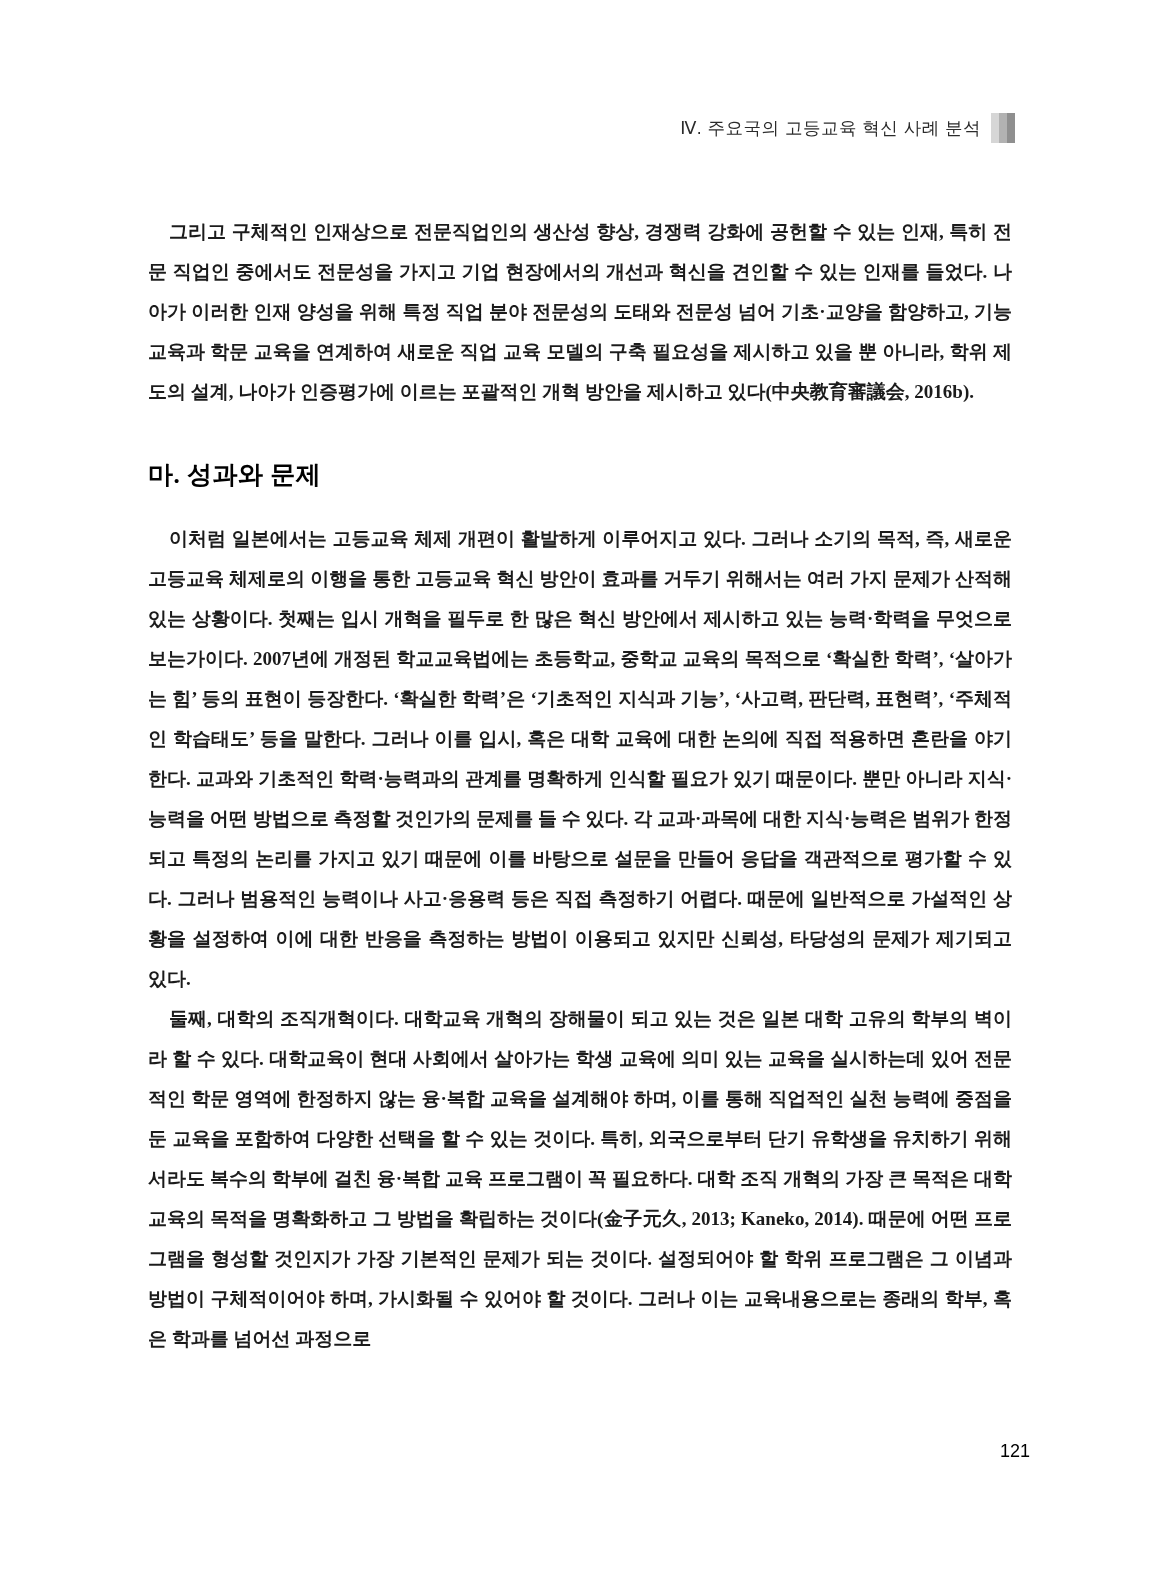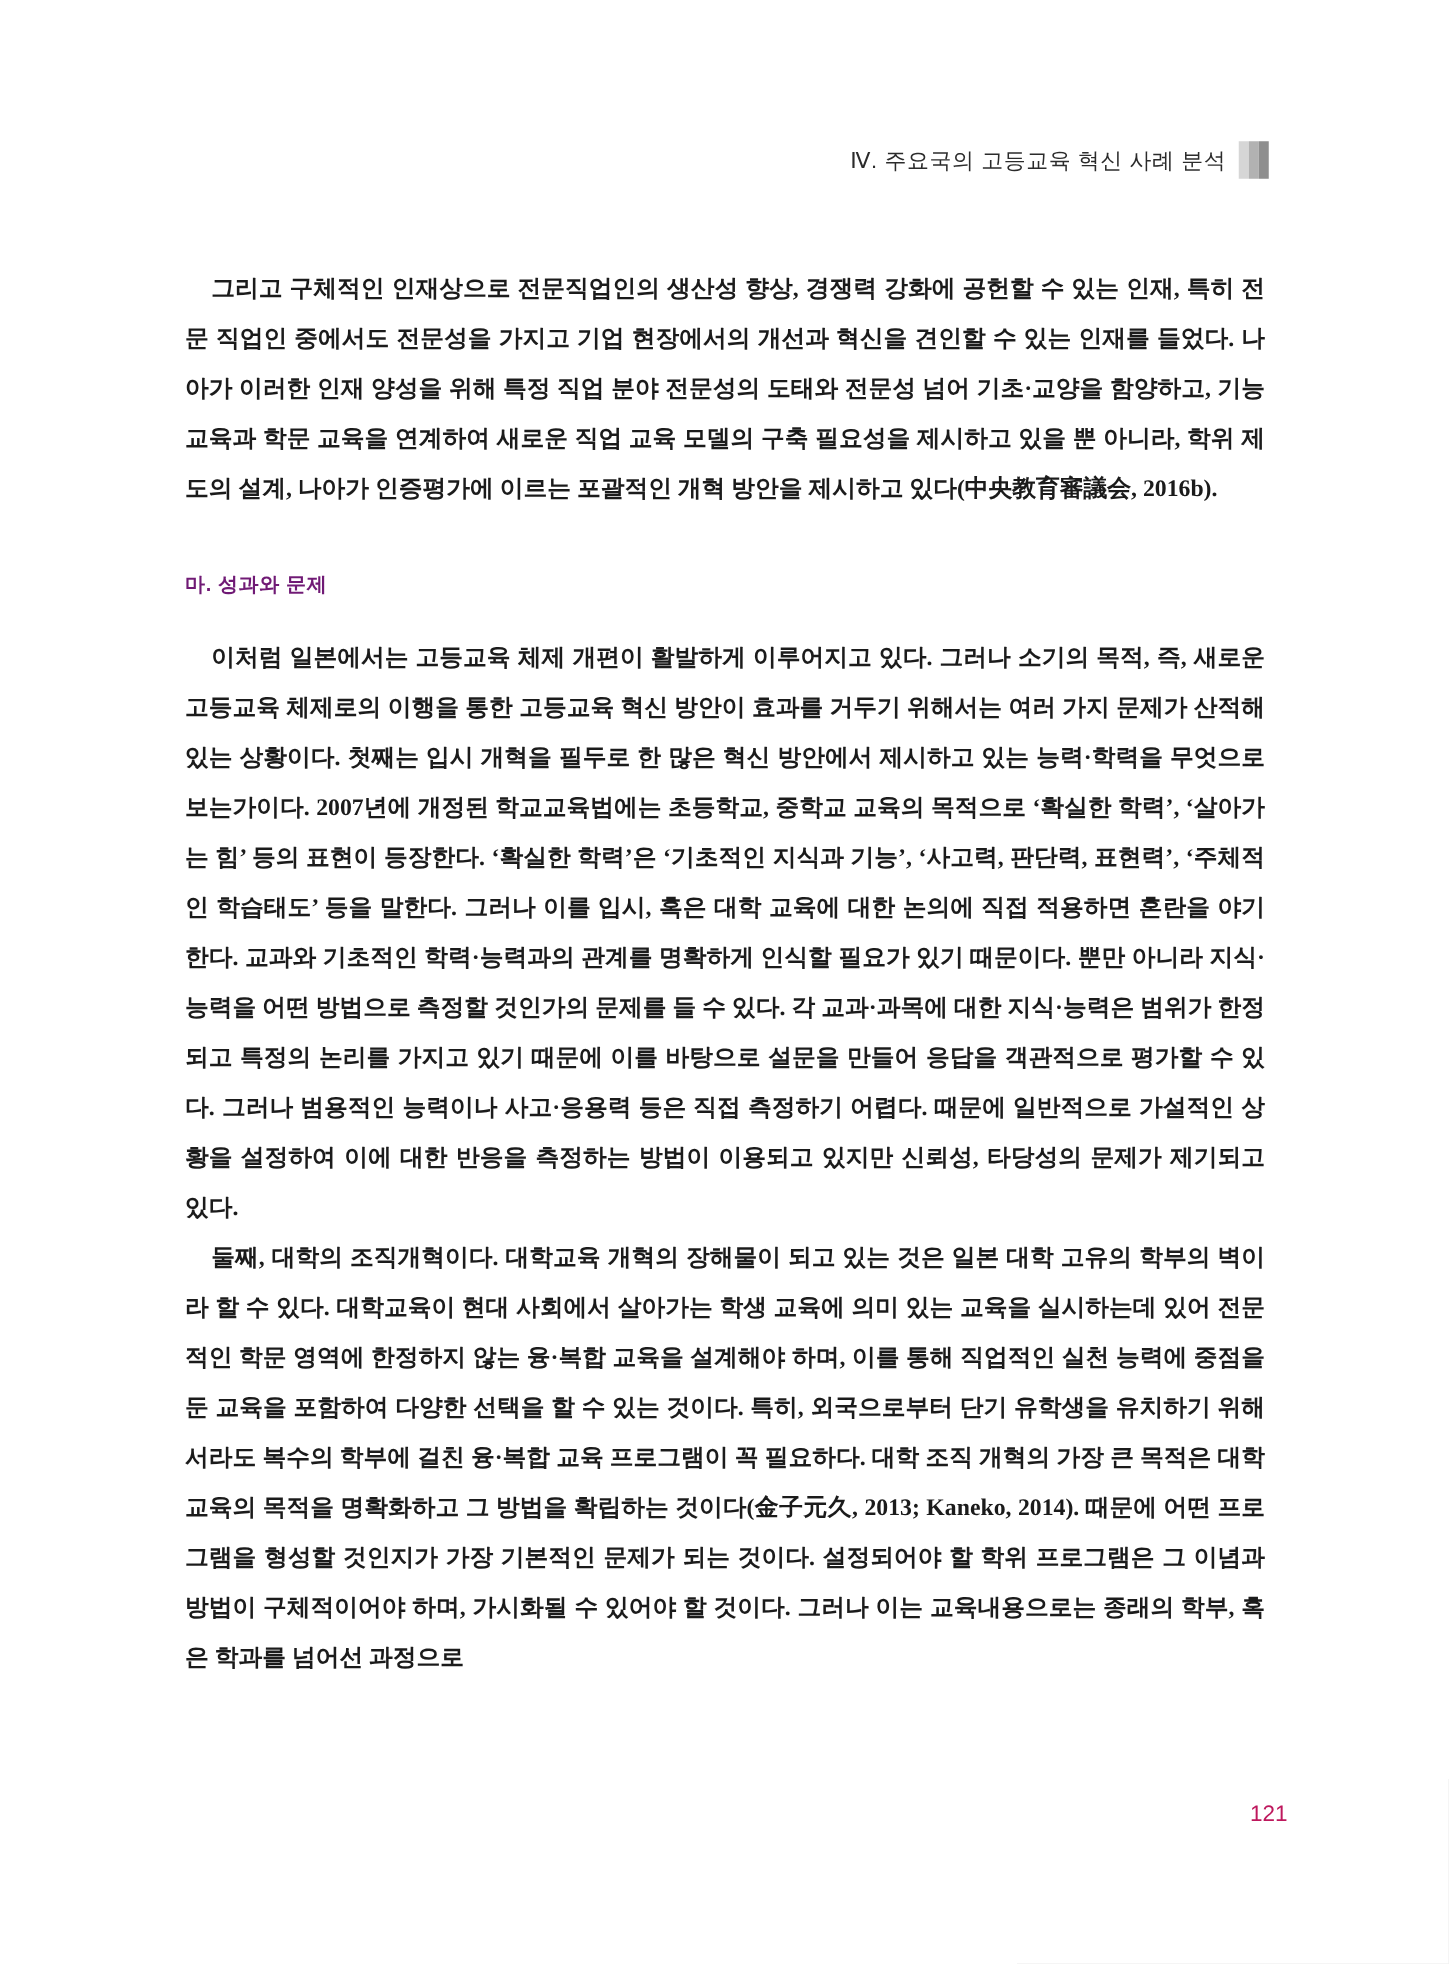--- a/index.html
+++ b/index.html
@@ -50,33 +50,33 @@
     font-size: 19px;
     line-height: 40px;
     text-align: justify;
     text-indent: 21px;
     word-break: break-all;
     color: #1b1b1b;
     font-weight: bold;
   }
   h2.section-heading {
     margin: 46px 0 28px 0;
-    font-family: Liberation Sans, sans-serif;
+    font-family: Liberation Serif, serif;
     font-weight: 700;
-    font-size: 16px;
+    font-size: 25px;
     letter-spacing: 0.5px;
-    color: #701a75;
+    color: #000000;
   }
   .page-number {
     position: absolute;
     left: 1000px;
     top: 1441px;
     font-family: "Liberation Sans", "DejaVu Sans", sans-serif;
     font-size: 18px;
-    color: #be185d;
+    color: #000000;
     text-align: center;
   }
 </style>
 </head>
 <body>
 
 <div class="page">
 
   <div class="running-header">
     <span class="title">Ⅳ. 주요국의 고등교육 혁신 사례 분석</span>

